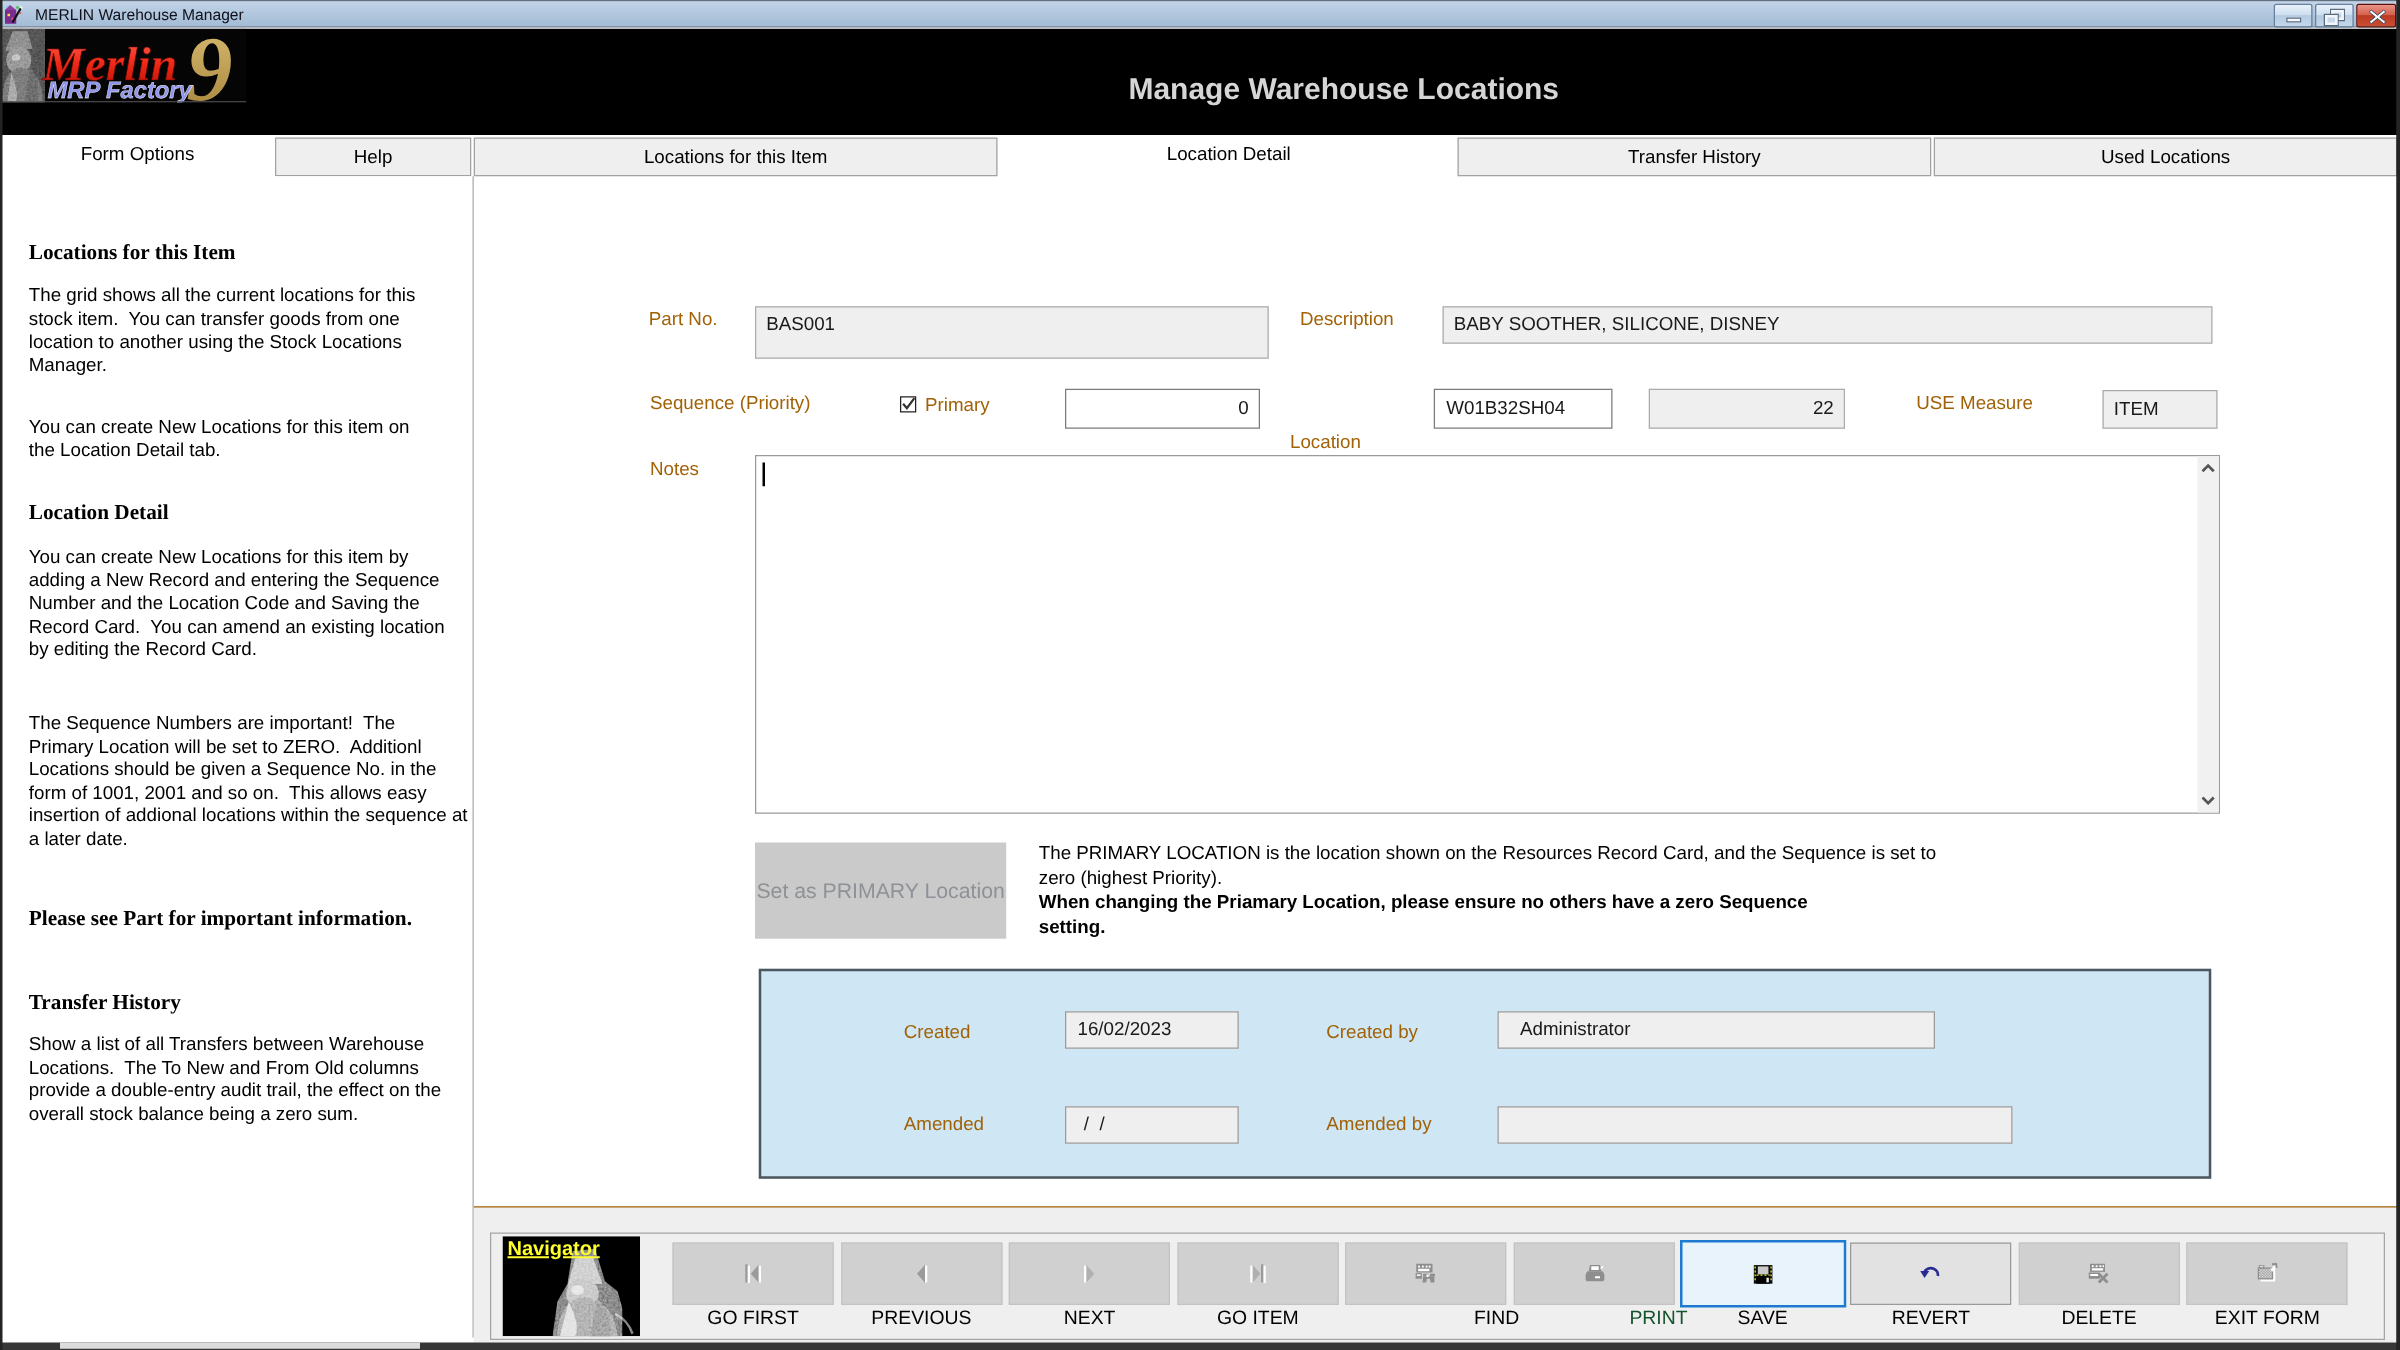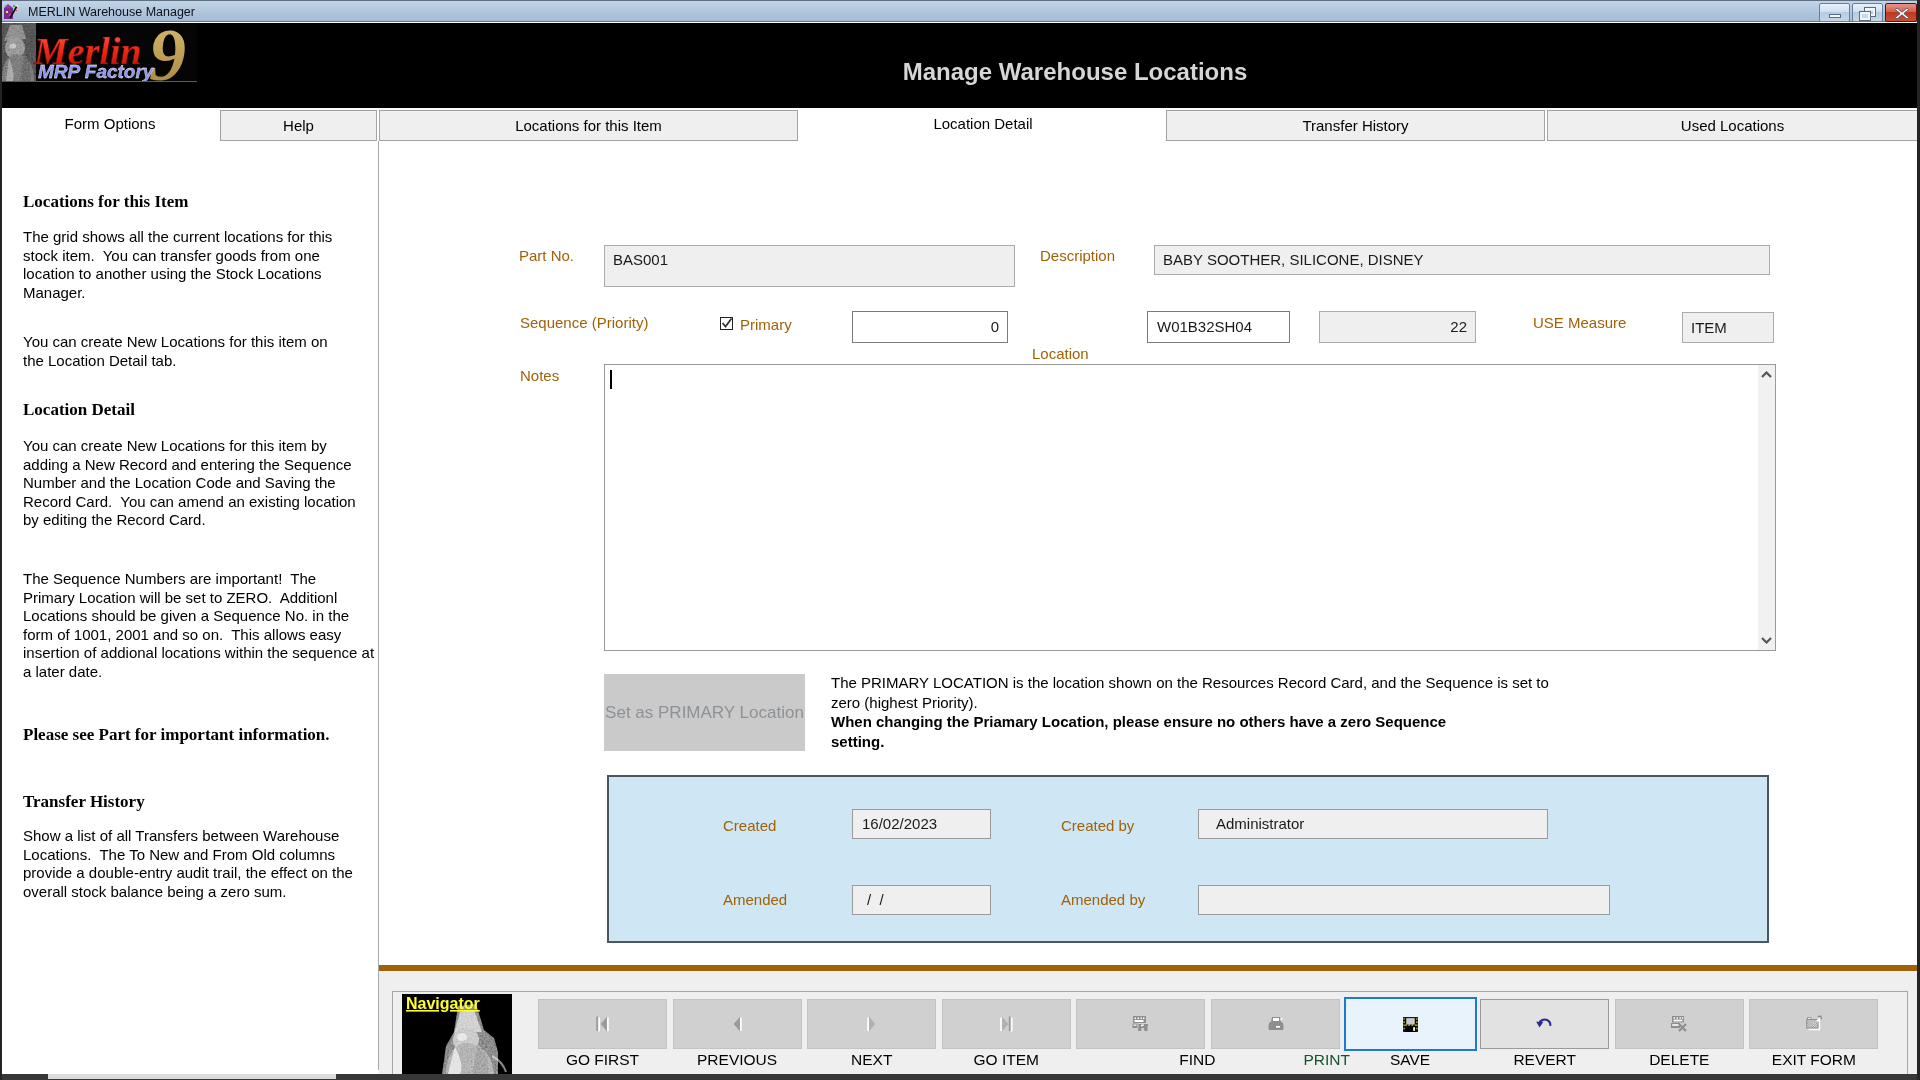--- a/index.html
+++ b/index.html
@@ -143,21 +143,21 @@
   <div class="lbl" style="left:114px;top:40px;">Created</div>
   <div class="inp ro" style="left:243px;top:32px;width:139px;height:30px;padding-left:9px;border-color:#9a9a9a;">16/02/2023</div>
   <div class="lbl" style="left:452px;top:40px;">Created by</div>
   <div class="inp ro" style="left:589px;top:32px;width:350px;height:30px;padding-left:17px;border-color:#9a9a9a;">Administrator</div>
   <div class="lbl" style="left:114px;top:114px;">Amended</div>
   <div class="inp ro" style="left:243px;top:108px;width:139px;height:30px;padding-left:14px;border-color:#9a9a9a;">/&nbsp;&nbsp;/</div>
   <div class="lbl" style="left:452px;top:114px;">Amended by</div>
   <div class="inp ro" style="left:589px;top:108px;width:412px;height:30px;border-color:#9a9a9a;"></div>
 </div>
 
-<div class="abs" id="botbar" style="left:379px;top:965px;width:1539px;height:109px;background:#efefef;border-top:6px solid #a16207;">
+<div class="abs" id="botbar" style="left:379px;top:965px;width:1539px;height:109px;background:#efefef;border-top:1px solid #a16207;">
   <div class="abs" style="left:13px;top:20px;width:1516px;height:86px;border:1px solid #a5a5a5;"></div>
 
   <svg class="abs" style="left:23px;top:23px" width="110" height="80" viewBox="0 0 110 80">
     <defs>
       <filter id="noiseF" x="0" y="0" width="100%" height="100%">
         <feTurbulence type="fractalNoise" baseFrequency="0.55" numOctaves="3" seed="7"></feTurbulence>
         <feColorMatrix type="saturate" values="0"></feColorMatrix>
         <feComponentTransfer>
             <feFuncA type="linear" slope="0" intercept="1"></feFuncA>
           </feComponentTransfer>

